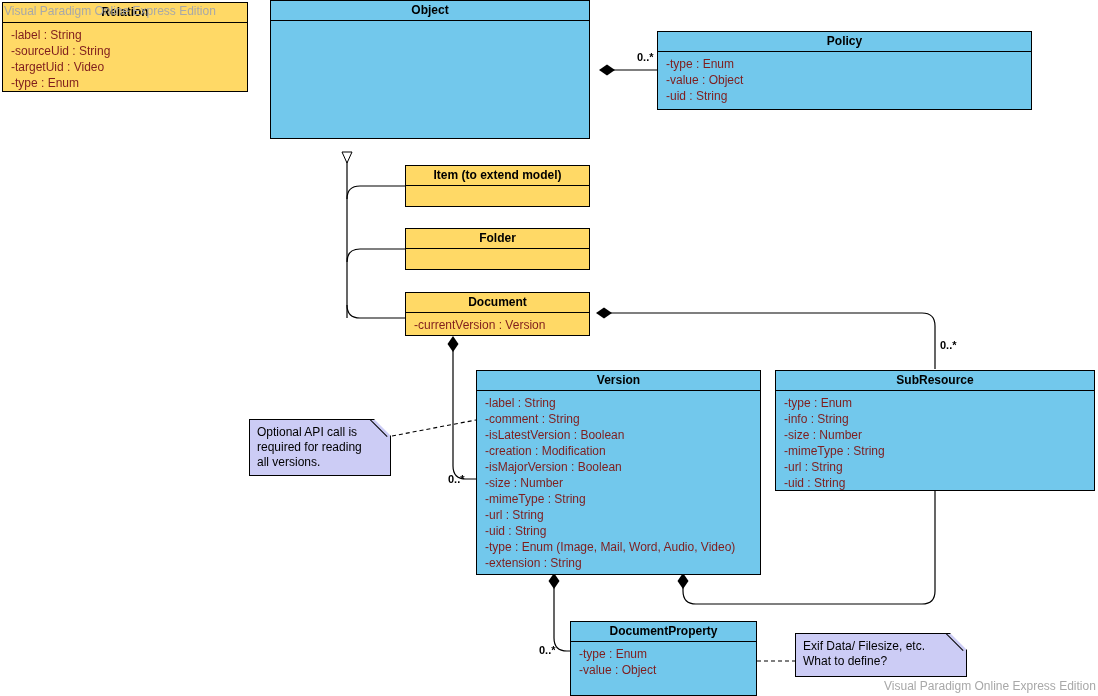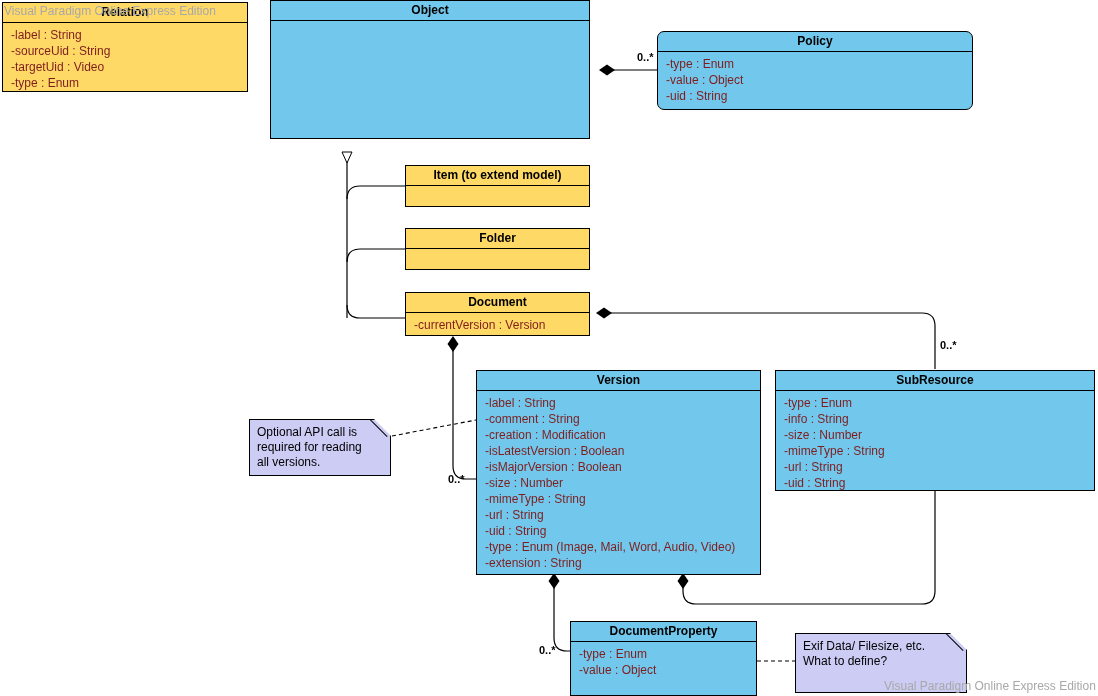--- a/index.html
+++ b/index.html
@@ -184,21 +184,21 @@
       <div class="uml-attr">-sourceUid : String</div>
       <div class="uml-attr">-targetUid : Video</div>
       <div class="uml-attr">-type : Enum</div>
     </div>
   </div>
 
   <div class="uml-class" style="left:270px; top:0px; width:320px; height:139px;">
     <div class="uml-header">Object</div>
   </div>
 
-  <div class="uml-class" style="left:657px; top:31px; width:316px; height:79px;border-radius:7px;">
+  <div class="uml-class" style="left:657px; top:31px; width:375px; height:79px;">
     <div class="uml-header">Policy</div>
     <div class="uml-body">
       <div class="uml-attr">-type : Enum</div>
       <div class="uml-attr">-value : Object</div>
       <div class="uml-attr">-uid : String</div>
     </div>
   </div>
 
   <div class="uml-class yellow" style="left:405px; top:165px; width:185px; height:42px;">
     <div class="uml-header">Item (to extend model)</div>
@@ -215,22 +215,22 @@
     <div class="uml-body">
       <div class="uml-attr">-currentVersion : Version</div>
     </div>
   </div>
 
   <div class="uml-class" style="left:476px; top:370px; width:285px; height:205px;">
     <div class="uml-header">Version</div>
     <div class="uml-body">
       <div class="uml-attr">-label : String</div>
       <div class="uml-attr">-comment : String</div>
+      <div class="uml-attr">-isLatestVersion : Boolean</div>
       <div class="uml-attr">-creation : Modification</div>
-      <div class="uml-attr">-isLatestVersion : Boolean</div>
       <div class="uml-attr">-isMajorVersion : Boolean</div>
       <div class="uml-attr">-size : Number</div>
       <div class="uml-attr">-mimeType : String</div>
       <div class="uml-attr">-url : String</div>
       <div class="uml-attr">-uid : String</div>
       <div class="uml-attr">-type : Enum (Image, Mail, Word, Audio, Video)</div>
       <div class="uml-attr">-extension : String</div>
     </div>
   </div>
 
@@ -255,21 +255,21 @@
   </div>
 
   <div class="uml-note" style="left:249px; top:419px; width:142px; height:57px;">
     <span class="note-fold"></span>
     <span class="note-fold-line"></span>
     <span class="note-line">Optional API call is</span>
     <span class="note-line">required for reading</span>
     <span class="note-line">all versions.</span>
   </div>
 
-  <div class="uml-note" style="left:795px; top:633px; width:172px; height:60px;">
+  <div class="uml-note" style="left:795px; top:633px; width:172px; height:44px;">
     <span class="note-fold"></span>
     <span class="note-fold-line"></span>
     <span class="note-line">Exif Data/ Filesize, etc.</span>
     <span class="note-line">What to define?</span>
   </div>
 
   <div class="mult-label" style="left:637px; top:51px;">0..*</div>
   <div class="mult-label" style="left:940px; top:339px;">0..*</div>
   <div class="mult-label" style="left:448px; top:473px;">0..*</div>
   <div class="mult-label" style="left:539px; top:644px;">0..*</div>

